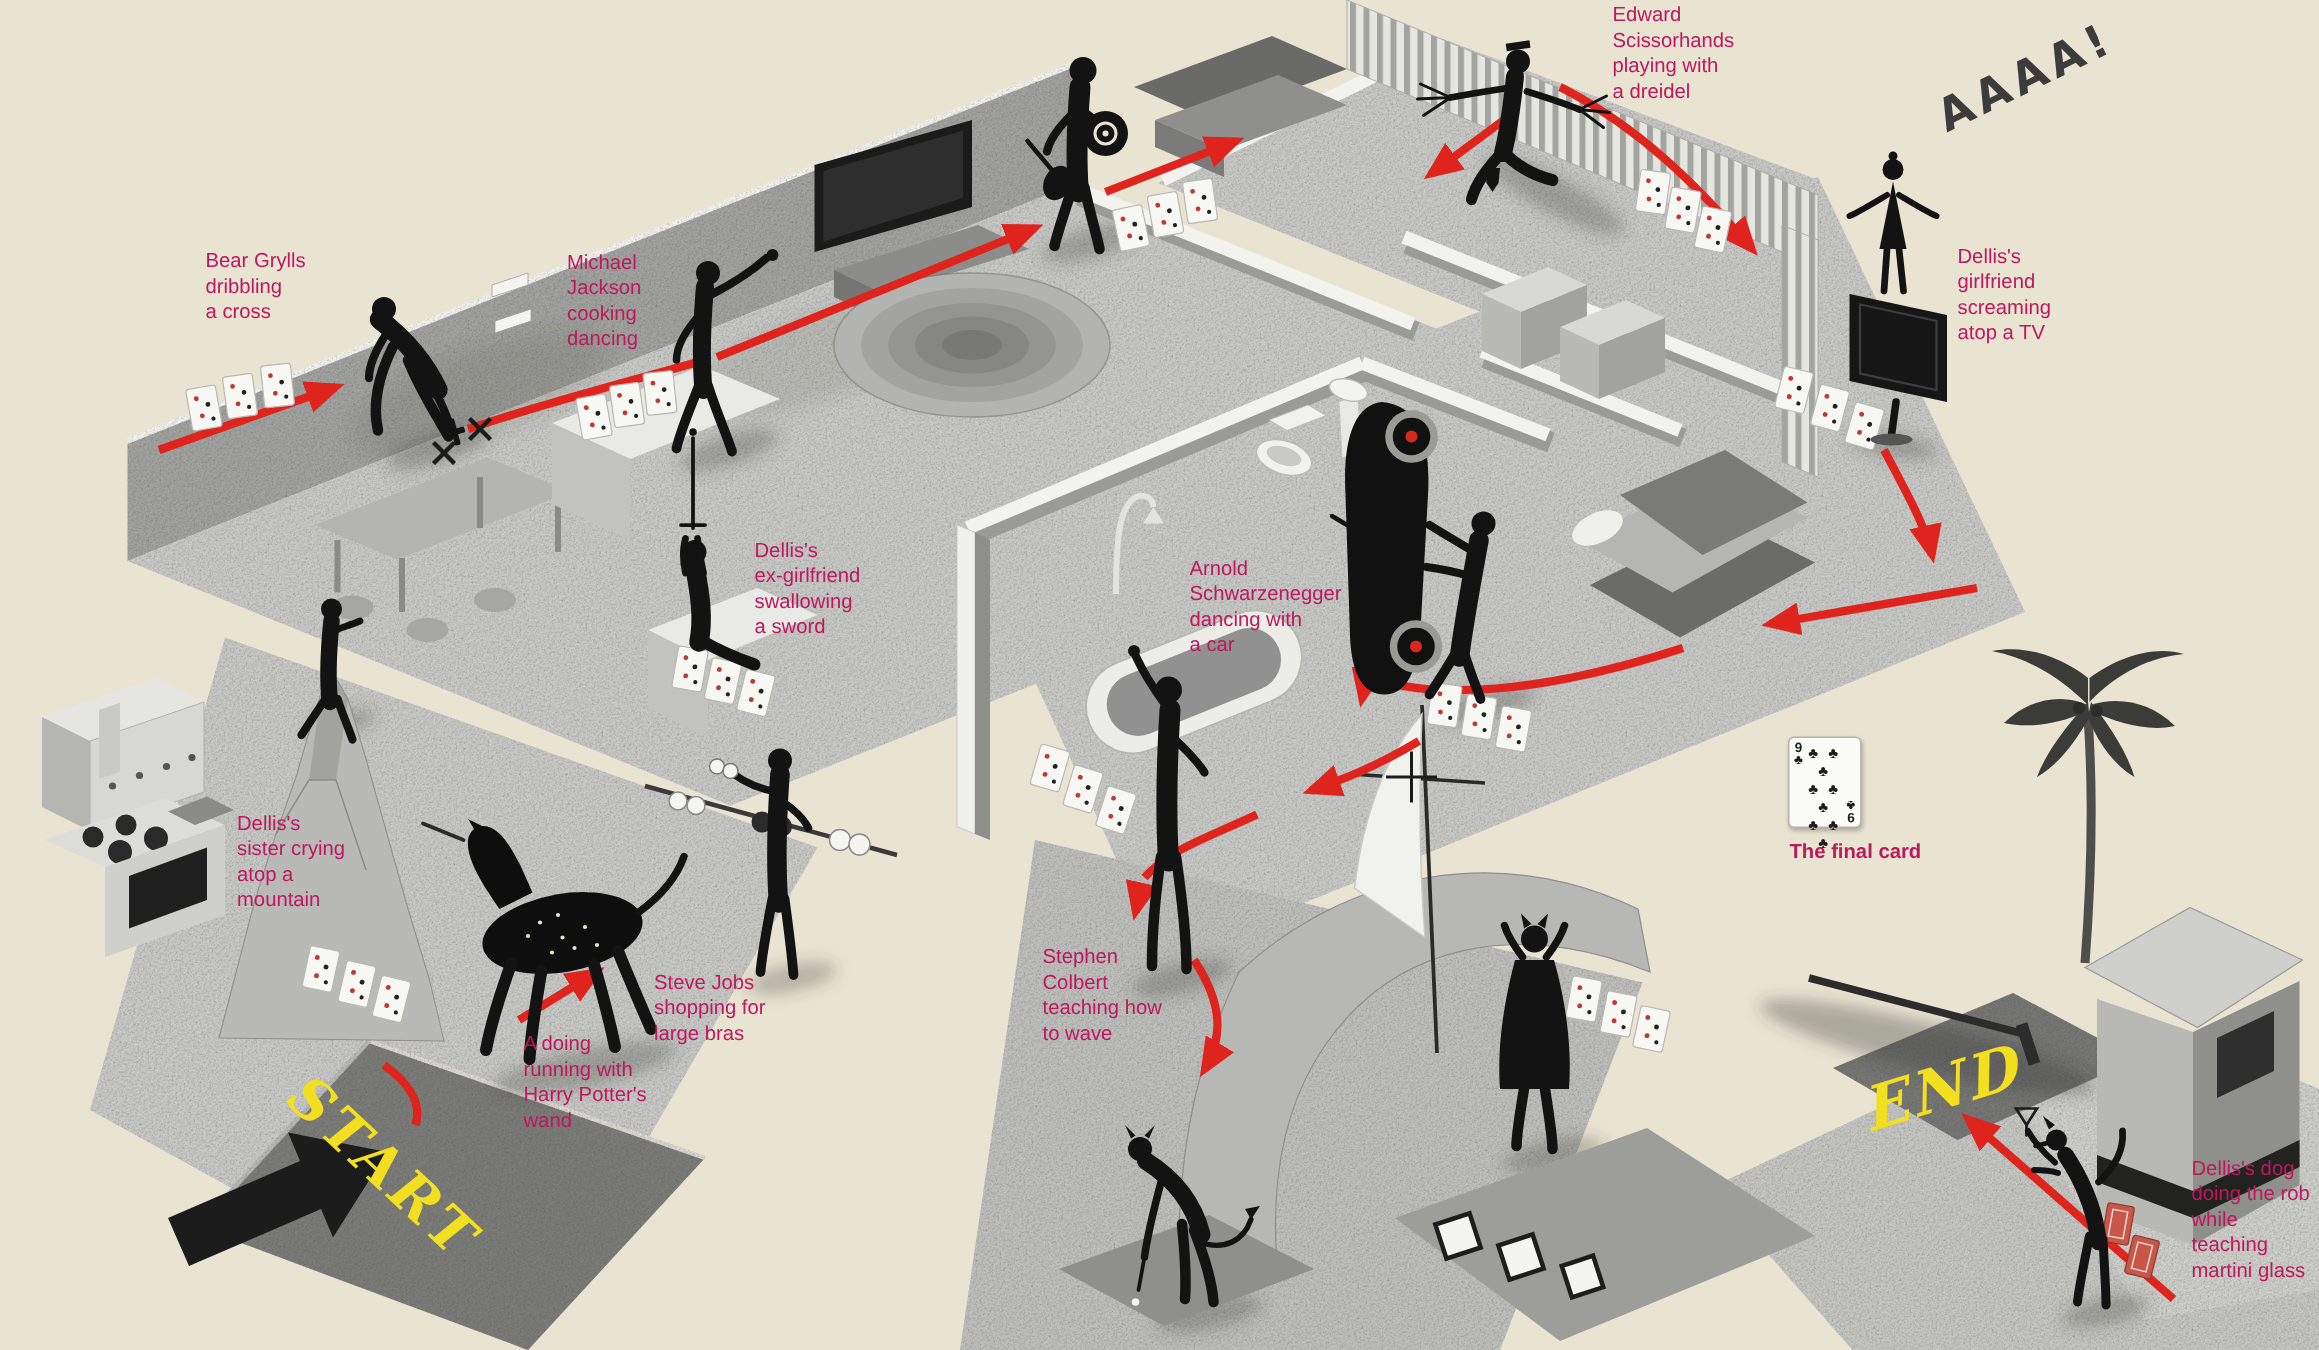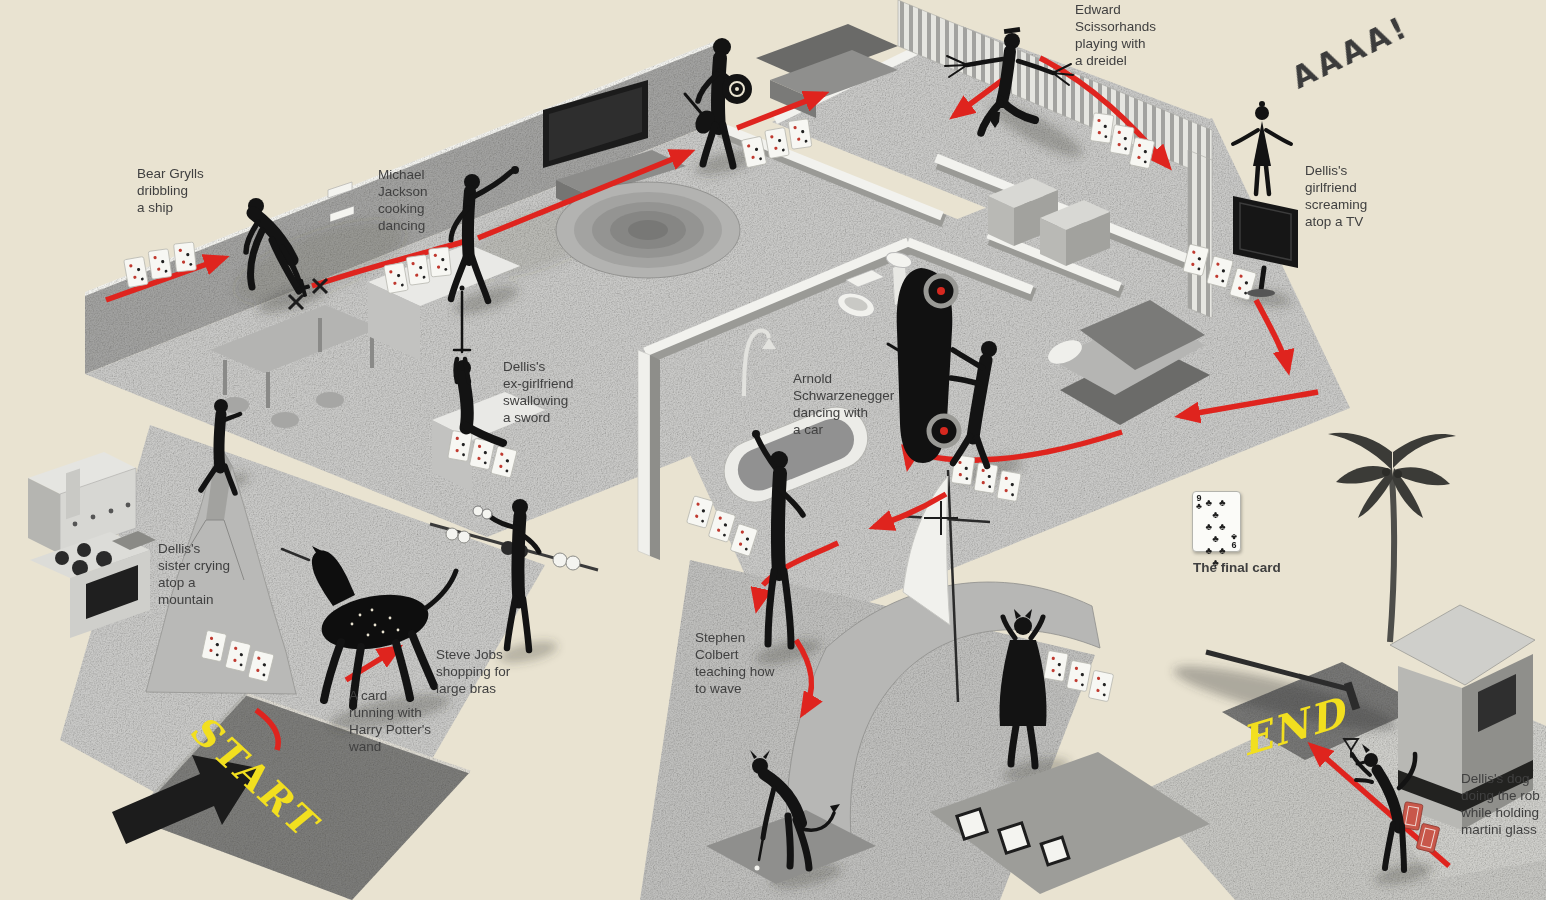--- a/index.html
+++ b/index.html
@@ -1,19 +1,19 @@
 <!DOCTYPE html>
 <html><head>
 <meta charset="utf-8">
 <style>
   html,body{margin:0;padding:0;background:#e9e3d1;}
   .stage{position:relative;width:1546px;height:900px;background:#e9e3d1;overflow:hidden;
          font-family:"Liberation Sans",sans-serif;}
   .stage svg{position:absolute;left:0;top:0;}
-  .label{position:absolute;white-space:pre-line;font-size:13.5px;line-height:17px;color:#404040;}
+  .label{position:absolute;white-space:pre-line;font-size:13.5px;line-height:17px;color:#be185d;}
   .label.bold{font-weight:bold;}
   .scream{position:absolute;left:1286px;top:64px;font-size:30px;font-weight:bold;color:#3c3c3c;
           letter-spacing:4px;transform:rotate(-26deg);transform-origin:left top;
           font-family:"DejaVu Sans",sans-serif;}
   .slab-text{position:absolute;font-family:"DejaVu Serif",serif;font-weight:bold;color:#f2df1f;
              transform-origin:left top;}
   .start-text{left:216px;top:710px;font-size:38px;letter-spacing:3px;transform:rotate(43deg) skewX(-8deg);}
   .end-text{left:1246px;top:716px;font-size:40px;letter-spacing:2px;transform:rotate(-17deg) skewX(-18deg);}
   .fc-card{position:absolute;left:1192px;top:491px;width:47px;height:59px;background:#fbfbf8;
            border:1px solid #b4b4ad;border-radius:4px;box-shadow:1px 2px 3px rgba(40,40,35,.3);}
@@ -505,21 +505,21 @@
       <path d="M1402,826 C1403,846 1404,860 1404,870" stroke-width="6"></path>
       <path d="M1399,788 C1410,778 1416,766 1415,754" stroke-width="4.5"></path>
     </g>
   </g>
 
   <polygon points="258,768 192,755 200,774 112,812 126,844 214,806 222,825" fill="#1c1c1c"></polygon>
 </svg>
 
 <div class="label" style="left:137px;top:165px">Bear Grylls
 dribbling
-a ship</div>
+a cross</div>
 <div class="label" style="left:378px;top:166px">Michael
 Jackson
 cooking
 dancing</div>
 <div class="label" style="left:1075px;top:1px">Edward
 Scissorhands
 playing with
 a dreidel</div>
 <div class="scream">AAAA!</div>
 <div class="label" style="left:1305px;top:162px">Dellis's
@@ -534,31 +534,31 @@
 Schwarzenegger
 dancing with
 a car</div>
 <div class="label" style="left:158px;top:540px">Dellis's
 sister crying
 atop a
 mountain</div>
 <div class="label" style="left:436px;top:646px">Steve Jobs
 shopping for
 large bras</div>
-<div class="label" style="left:349px;top:687px">A card
+<div class="label" style="left:349px;top:687px">A doing
 running with
 Harry Potter's
 wand</div>
 <div class="label" style="left:695px;top:629px">Stephen
 Colbert
 teaching how
 to wave</div>
 <div class="label" style="left:1461px;top:770px">Dellis's dog
 doing the rob
-while holding
+while teaching
 martini glass</div>
 
 <div class="fc-card">
   <div class="fc-corner">
     <div>9</div>
         <div>♣</div>
   </div>
   <div class="fc-pips">♣ ♣ ♣
 ♣ ♣ ♣
 ♣ ♣ ♣</div>

